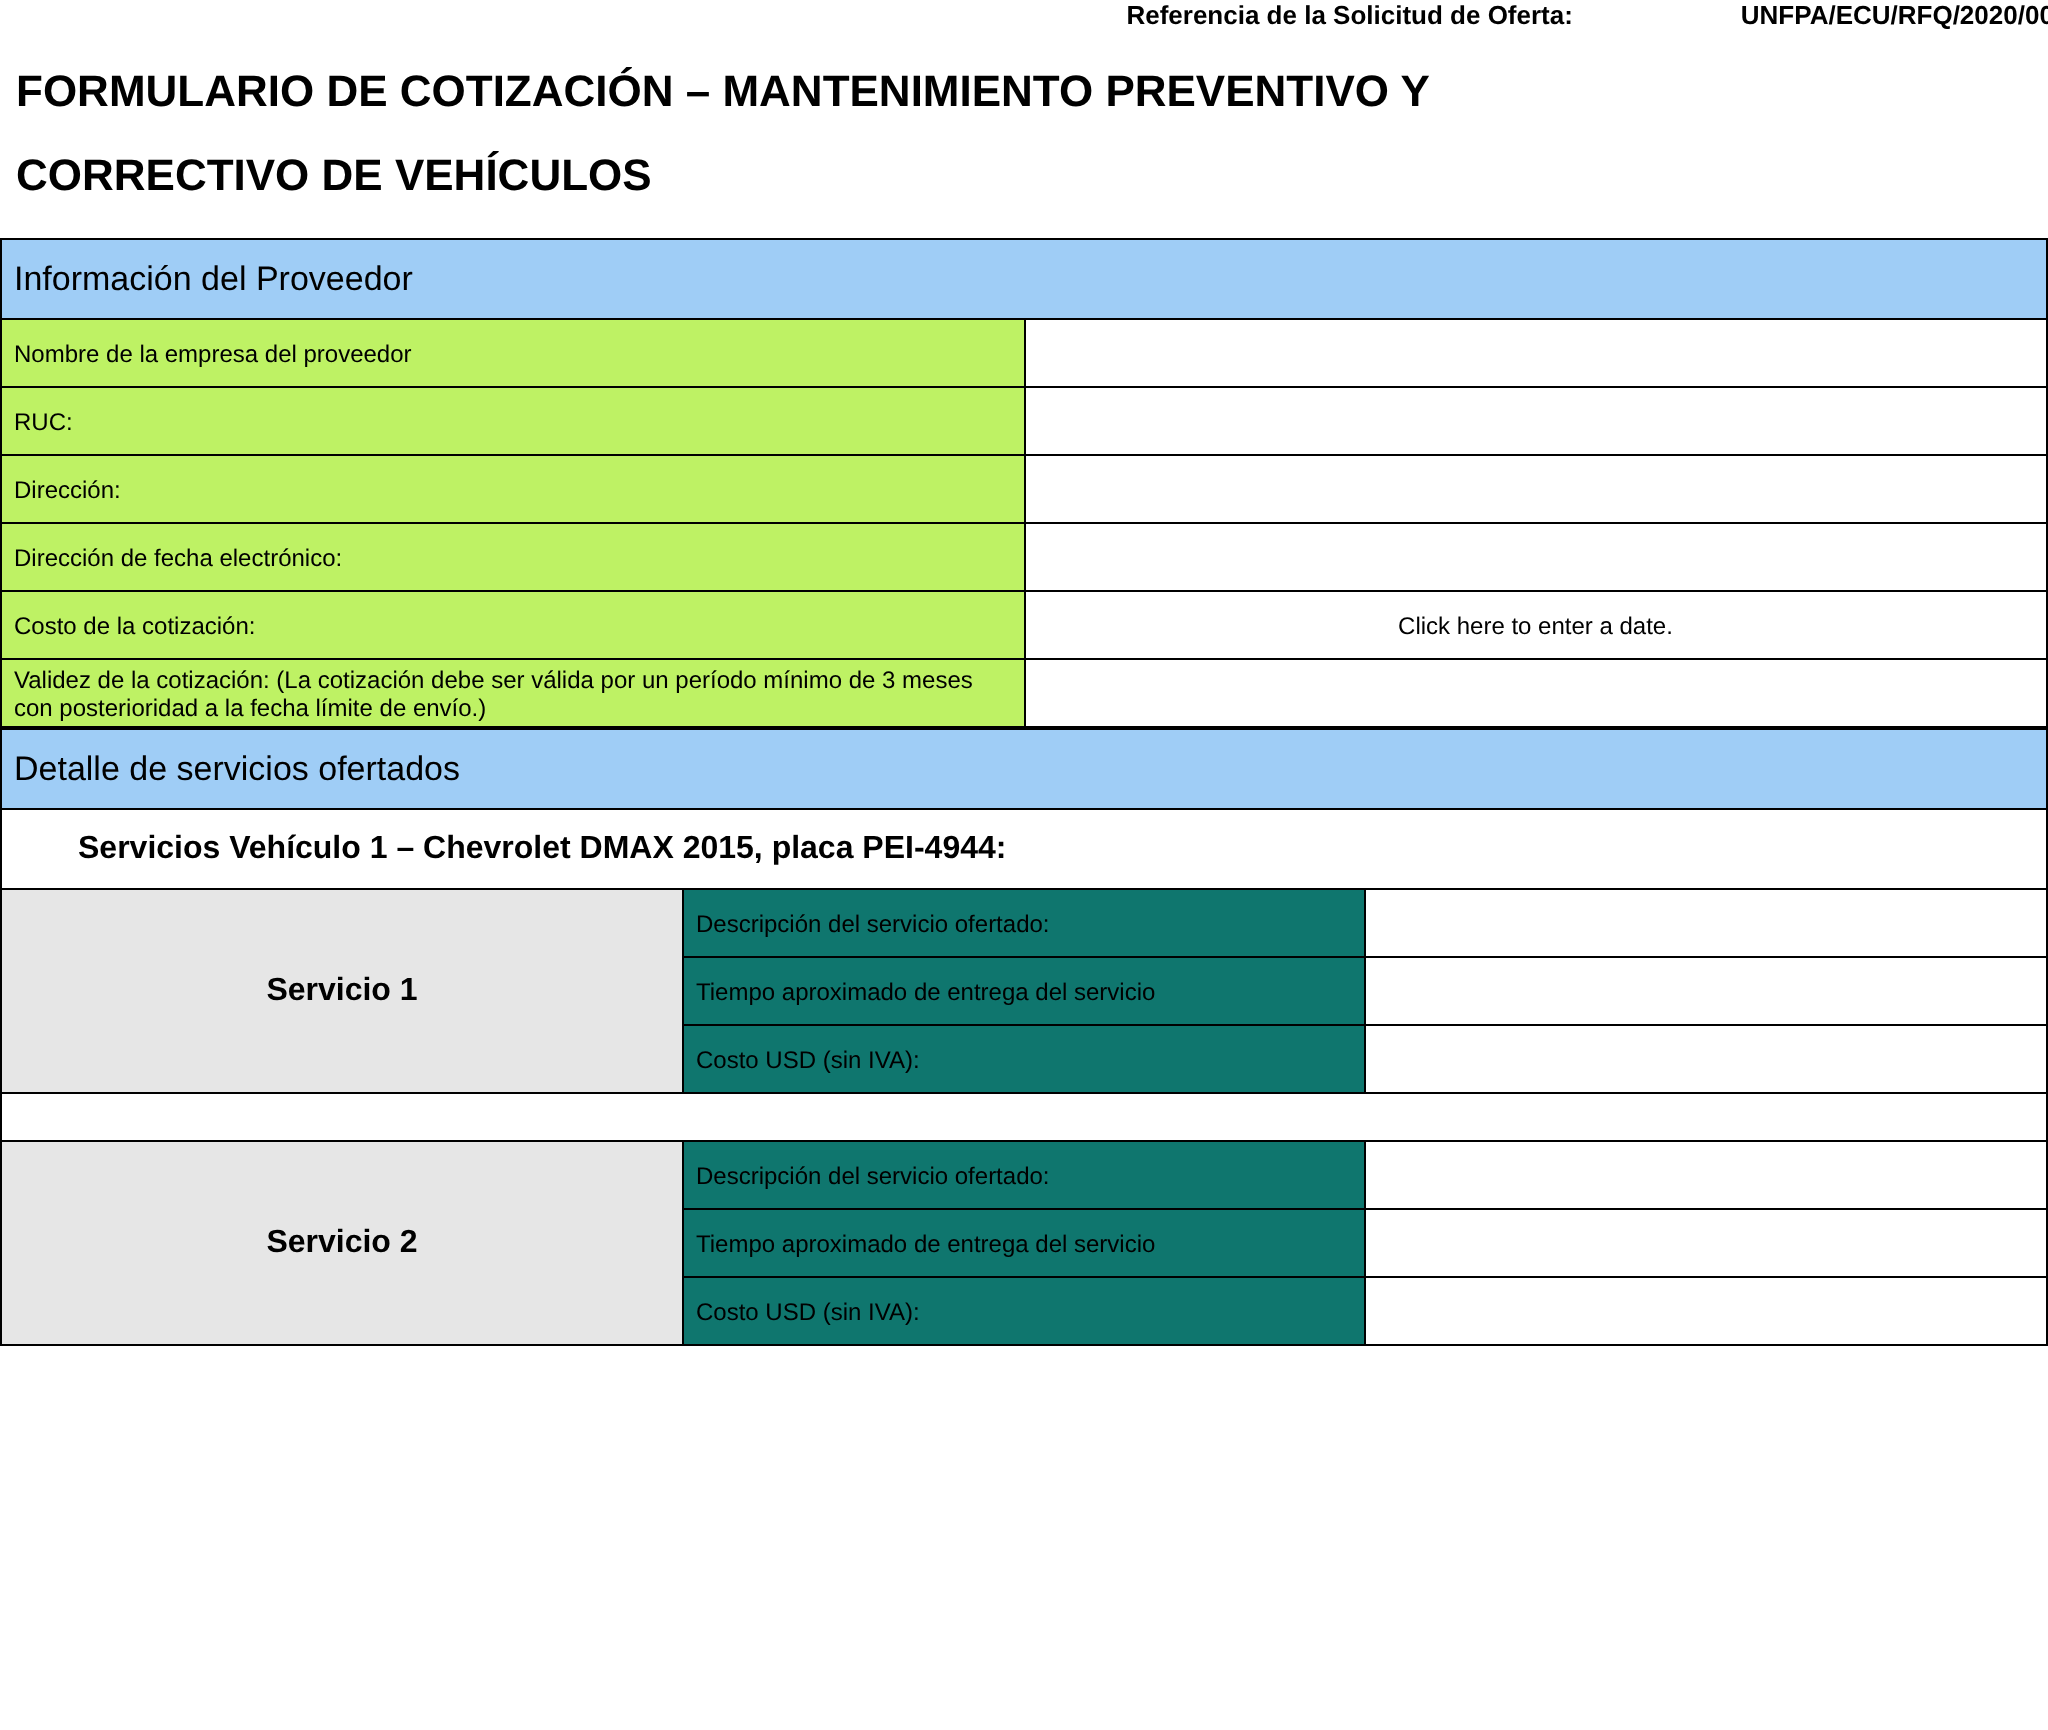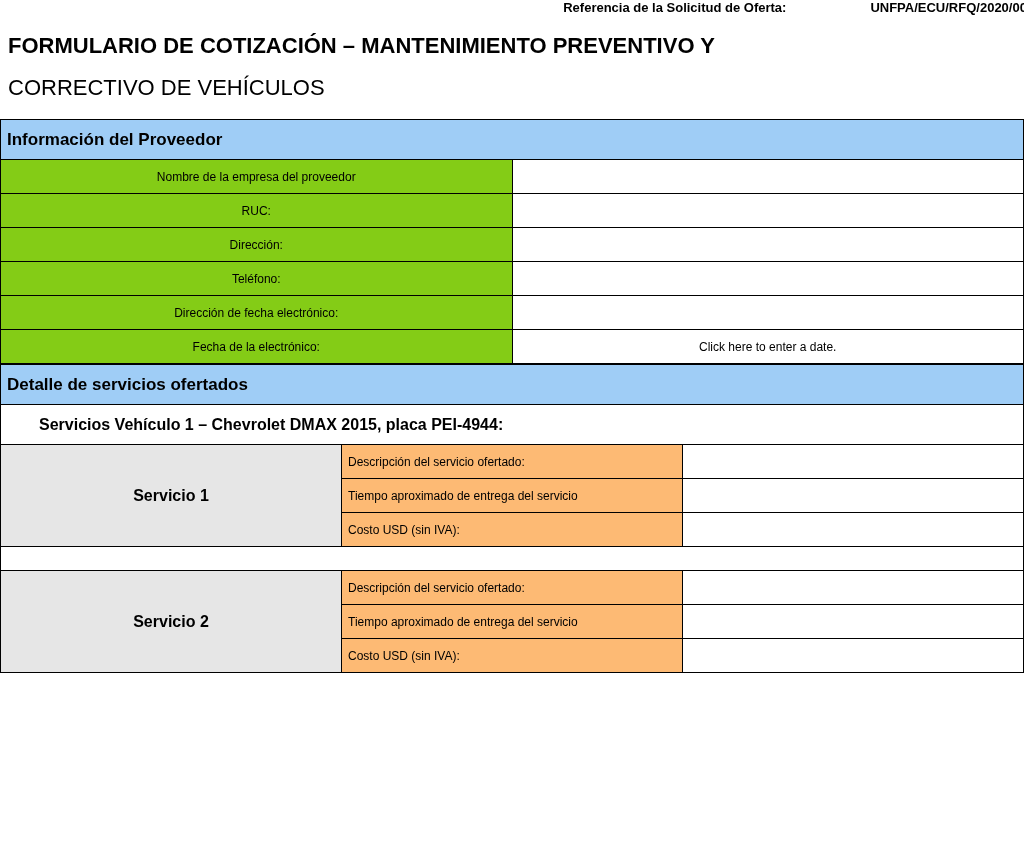--- a/index.html
+++ b/index.html
@@ -23,32 +23,32 @@
     border: 1px solid #000;
     padding: 0 6px;
     height: 34px;
     vertical-align: middle;
     font-weight: normal;
     text-align: left;
   }
   .header-top td { border: none; height: auto; padding: 0; margin-left: 16px; }
   .title-block { padding: 18px 0 18px 8px; }
   .title-line1 { font-size: 22px; font-weight: bold; margin-bottom: 16px; }
-  .title-line2 { font-size: 22px; font-weight: normal; }
+  .title-line2 { font-size: 22px; font-weight: bold; }
   .section-header td {
     background: #9fcdf6;
-    font-weight: bold;
+    font-weight: normal;
     font-size: 17px;
     height: 40px;
   }
-  .label-cell { background: #84cc16; width: 50%; text-align: center; }
+  .label-cell { background: #bef264; width: 50%; }
   .value-cell { background: #fff; width: 50%; text-align: center; }
   .full-white td { background: #fff; height: 40px; font-size: 16px; font-weight: bold; padding-left: 38px; }
   .service-label { background: #e6e6e6; font-size: 16px; font-weight: bold; text-align: center; }
-  .sub-label { background: #fdba74; }
+  .sub-label { background: #0f766e; }
   .spacer-row td { height: 24px; background:#fff; }
   .refnum { font-weight: bold; font-size: 13px; }
   .right-top { text-align: right; vertical-align: top; padding-top: 10px; }
   .top-ref-cell { vertical-align: top; padding-top: 10px; padding-left: 10px; }
 </style>
 </head>
 <body>
 <div class="page">
 
 <table class="header-top">
@@ -83,30 +83,30 @@
         </tr>
         <tr>
           <td class="label-cell">RUC:</td>
           <td class="value-cell"></td>
         </tr>
         <tr>
           <td class="label-cell">Dirección:</td>
           <td class="value-cell"></td>
         </tr>
         <tr>
-          <td class="label-cell">Teléfono:</td>
-          <td class="value-cell"></td>
-        </tr>
-        <tr>
           <td class="label-cell">Dirección de fecha electrónico:</td>
           <td class="value-cell"></td>
         </tr>
         <tr>
-          <td class="label-cell">Fecha de la electrónico:</td>
+          <td class="label-cell">Costo de la cotización:</td>
           <td class="value-cell">Click here to enter a date.</td>
+        </tr>
+        <tr>
+          <td class="label-cell">Validez de la cotización: (La cotización debe ser válida por un período  mínimo de 3 meses con posterioridad a la fecha límite de envío.)</td>
+          <td class="value-cell"></td>
         </tr>
       </tbody>
 </table>
 
 <table>
   <tbody>
         <tr class="section-header">
     <td colspan="3">Detalle de servicios ofertados</td>
   </tr>
   <tr class="full-white">

